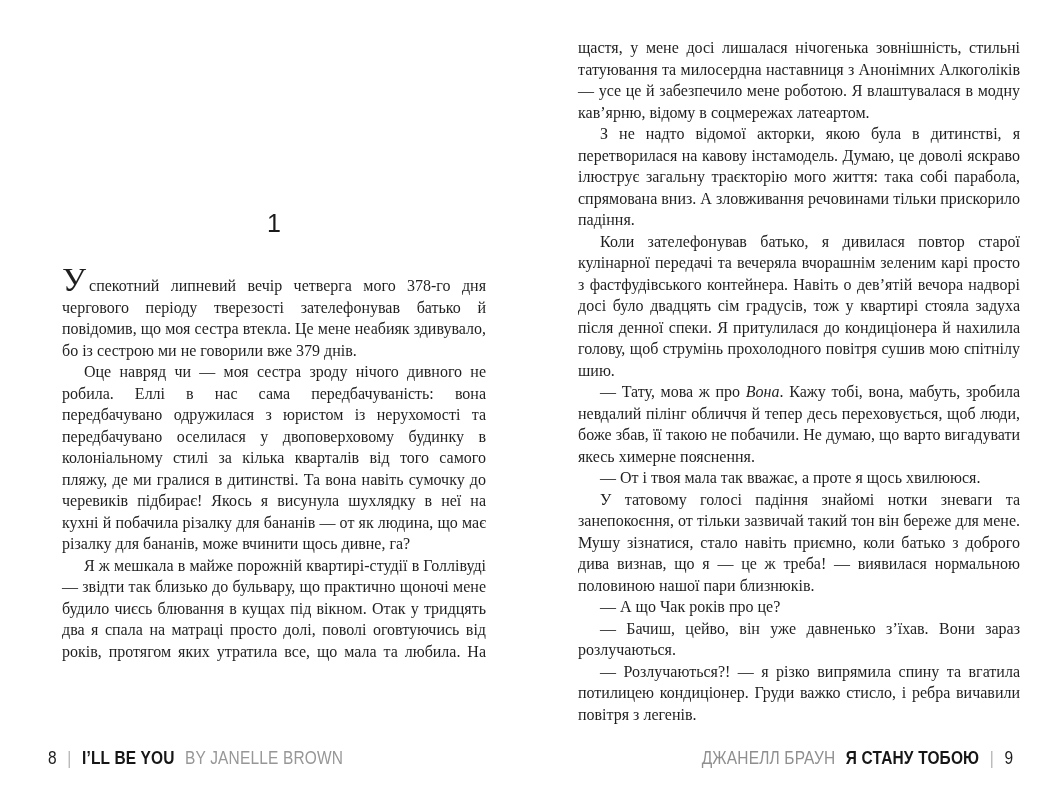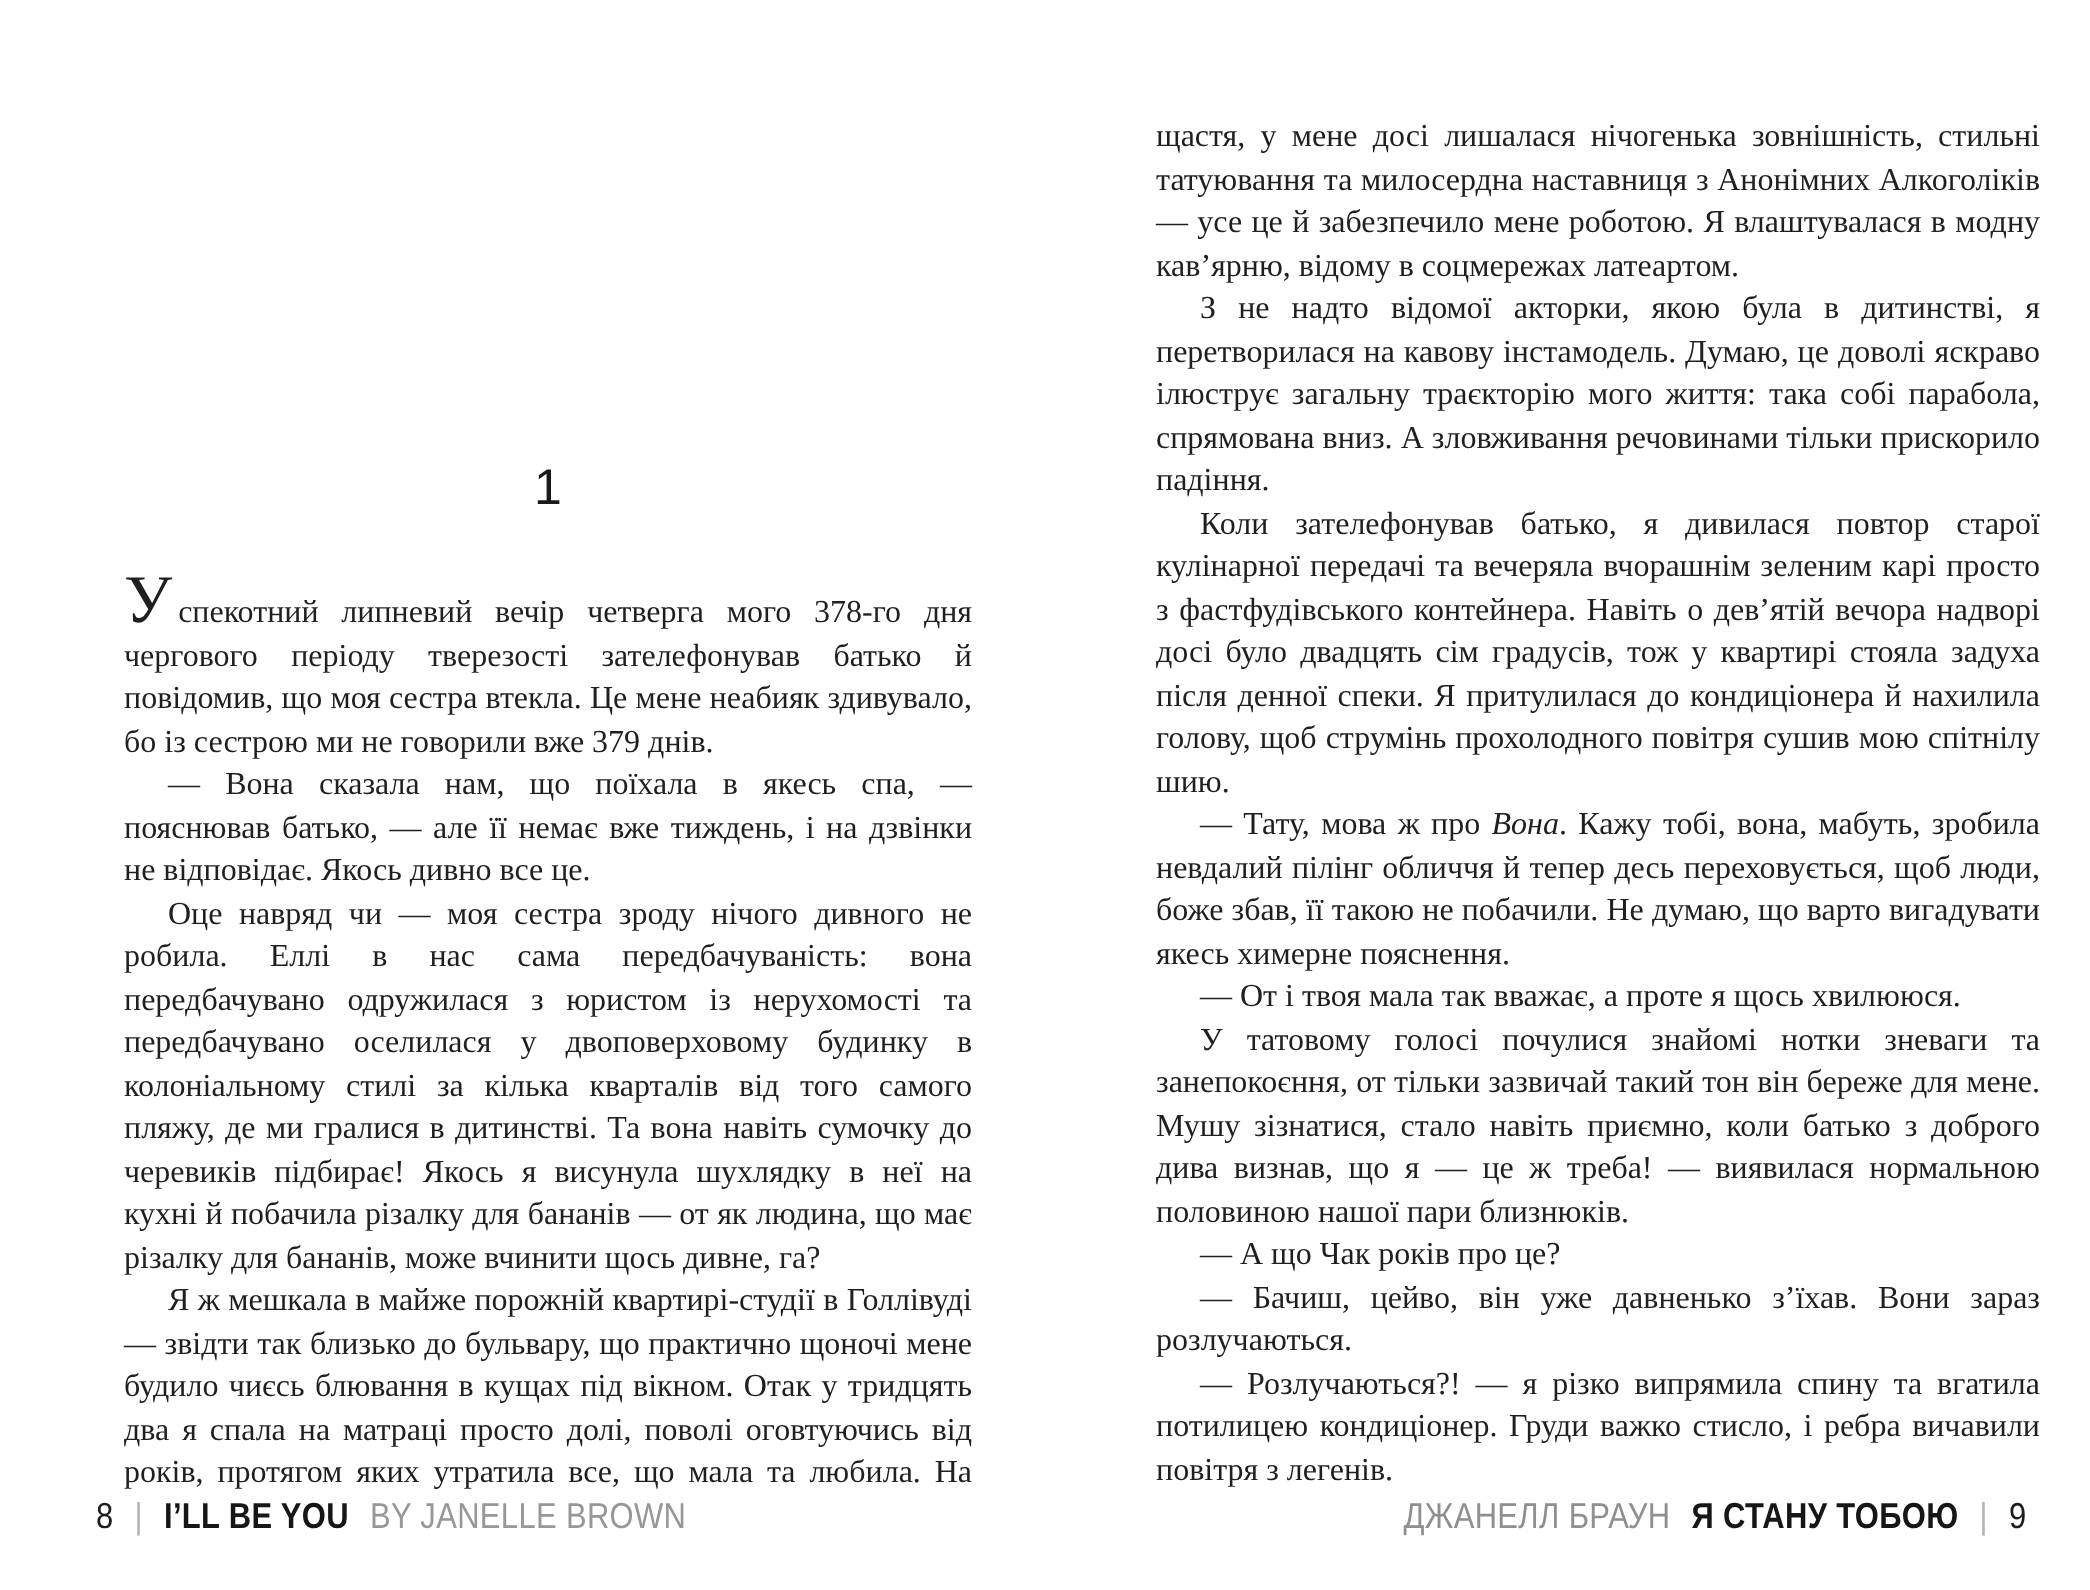--- a/index.html
+++ b/index.html
@@ -4,21 +4,21 @@
 <style>
   html, body { margin: 0; padding: 0; background: #ffffff; }
   .spread {
     position: relative;
     width: 1045px; height: 795px;
     background: #ffffff;
     overflow: hidden;
     font-family: "Liberation Serif", "DejaVu Serif", serif;
     color: #1f1f1f;
   }
-  .column { position: absolute; margin-top: 21px; }
+  .column { position: absolute; }
   .page-left-col  { left: 62px;  top: 0;    width: 424px; height: 795px; }
   .page-right-col { left: 578px; top: 37px; width: 442px; }
   .chapter {
     position: absolute; top: 209px; left: 0; right: 0;
     text-align: center;
     font-family: "Liberation Sans", sans-serif;
     font-size: 25px; font-weight: 400; color: #1a1a1a;
   }
   .body-text { position: absolute; top: 275px; left: 0; right: 0; }
   p {
@@ -53,34 +53,33 @@
 </style>
 </head>
 <body>
 
 <div class="spread">
 
   <div class="column page-left-col">
     <div class="chapter">1</div>
     <div class="body-text">
         <p><span class="dropcap">У</span>спекотний липневий вечір четверга мого 378-го дня чергового періоду тверезості зателефонував батько й повідомив, що моя сестра втекла. Це мене неабияк здивувало, бо із сестрою ми не говорили вже 379 днів.</p>
-        <p class="indent">— Вона сказала нам, що поїхала в якесь спа, — пояснював батько, — але її немає вже тиждень, і на дзвінки не відповідає. Якось дивно все це.</p>
         <p class="indent">Оце навряд чи — моя сестра зроду нічого дивного не робила. Еллі в нас сама передбачуваність: вона передбачувано одружилася з юристом із нерухомості та передбачувано оселилася у двоповерховому будинку в колоніальному стилі за кілька кварталів від того самого пляжу, де ми гралися в дитинстві. Та вона навіть сумочку до черевиків підбирає! Якось я висунула шухлядку в неї на кухні й побачила різалку для бананів — от як людина, що має різалку для бананів, може вчинити щось дивне, га?</p>
         <p class="indent justify-last">Я ж мешкала в майже порожній квартирі-студії в Голлівуді — звідти так близько до бульвару, що практично щоночі мене будило чиєсь блювання в кущах під вікном. Отак у тридцять два я спала на матраці просто долі, поволі оговтуючись від років, протягом яких утратила все, що мала та любила. На</p>
       </div>
   </div>
 
   <div class="column page-right-col">
     <div>
         <p>щастя, у мене досі лишалася нічогенька зовнішність, стильні татуювання та милосердна наставниця з Анонімних Алкоголіків — усе це й забезпечило мене роботою. Я влаштувалася в модну кав’ярню, відому в соцмережах латеартом.</p>
         <p class="indent">З не надто відомої акторки, якою була в дитинстві, я перетворилася на кавову інстамодель. Думаю, це доволі яскраво ілюструє загальну траєкторію мого життя: така собі парабола, спрямована вниз. А зловживання речовинами тільки прискорило падіння.</p>
         <p class="indent">Коли зателефонував батько, я дивилася повтор старої кулінарної передачі та вечеряла вчорашнім зеленим карі просто з фастфудівського контейнера. Навіть о дев’ятій вечора надворі досі було двадцять сім градусів, тож у квартирі стояла задуха після денної спеки. Я притулилася до кондиціонера й нахилила голову, щоб струмінь прохолодного повітря сушив мою спітнілу шию.</p>
         <p class="indent">— Тату, мова ж про <i>Вона</i>. Кажу тобі, вона, мабуть, зробила невдалий пілінг обличчя й тепер десь переховується, щоб люди, боже збав, її такою не побачили. Не думаю, що варто вигадувати якесь химерне пояснення.</p>
         <p class="indent">— От і твоя мала так вважає, а проте я щось хвилююся.</p>
-        <p class="indent">У татовому голосі почулися знайомі нотки зневаги та занепокоєння, от тільки зазвичай такий тон він береже для мене. Мушу зізнатися, стало навіть приємно, коли батько з доброго дива визнав, що я — це ж треба! — виявилася нормальною половиною нашої пари близнюків.</p>
+        <p class="indent">У татовому голосі падіння знайомі нотки зневаги та занепокоєння, от тільки зазвичай такий тон він береже для мене. Мушу зізнатися, стало навіть приємно, коли батько з доброго дива визнав, що я — це ж треба! — виявилася нормальною половиною нашої пари близнюків.</p>
         <p class="indent">— А що Чак років про це?</p>
         <p class="indent">— Бачиш, цейво, він уже давненько з’їхав. Вони зараз розлучаються.</p>
         <p class="indent">— Розлучаються?! — я різко випрямила спину та вгатила потилицею кондиціонер. Груди важко стисло, і ребра вичавили повітря з легенів.</p>
       </div>
   </div>
 
   <div class="footer footer-left">
     <span class="f-inner">
       <span class="pagenum">8</span>
       <span class="sep">|</span>

